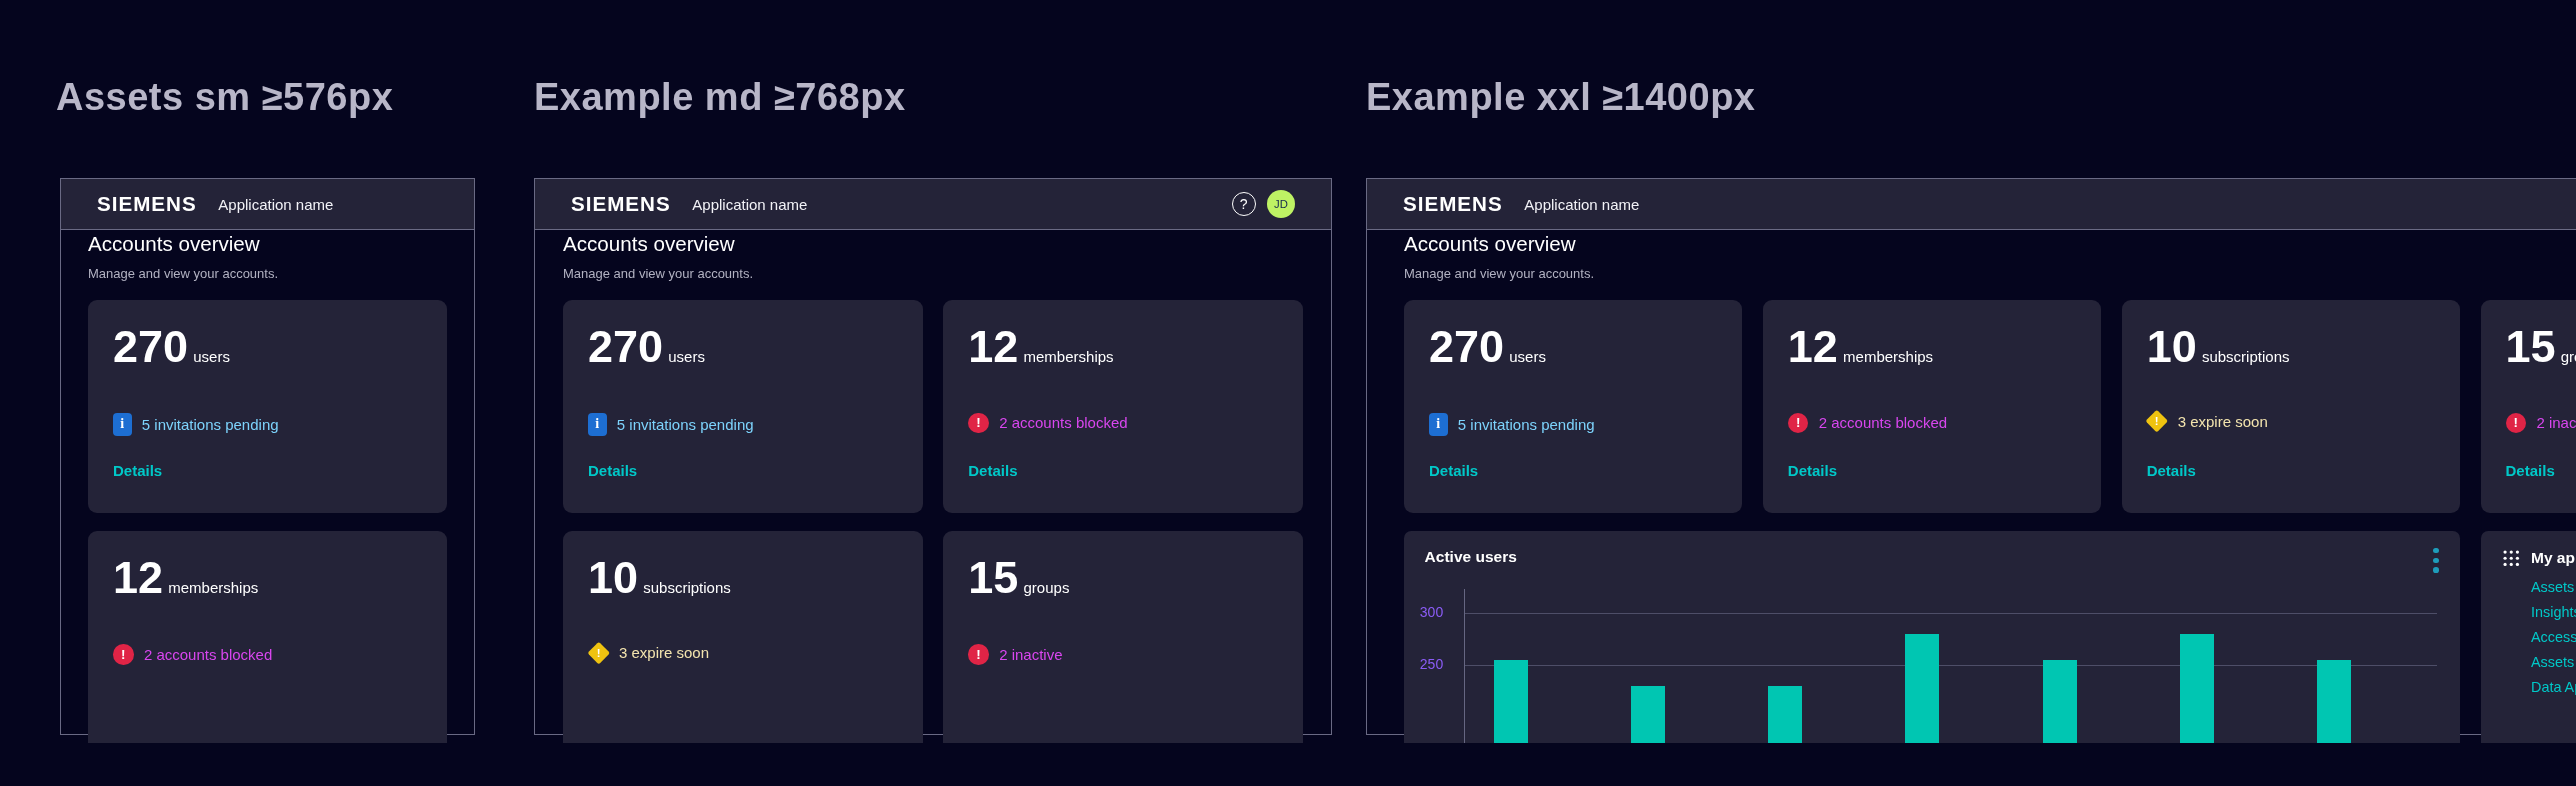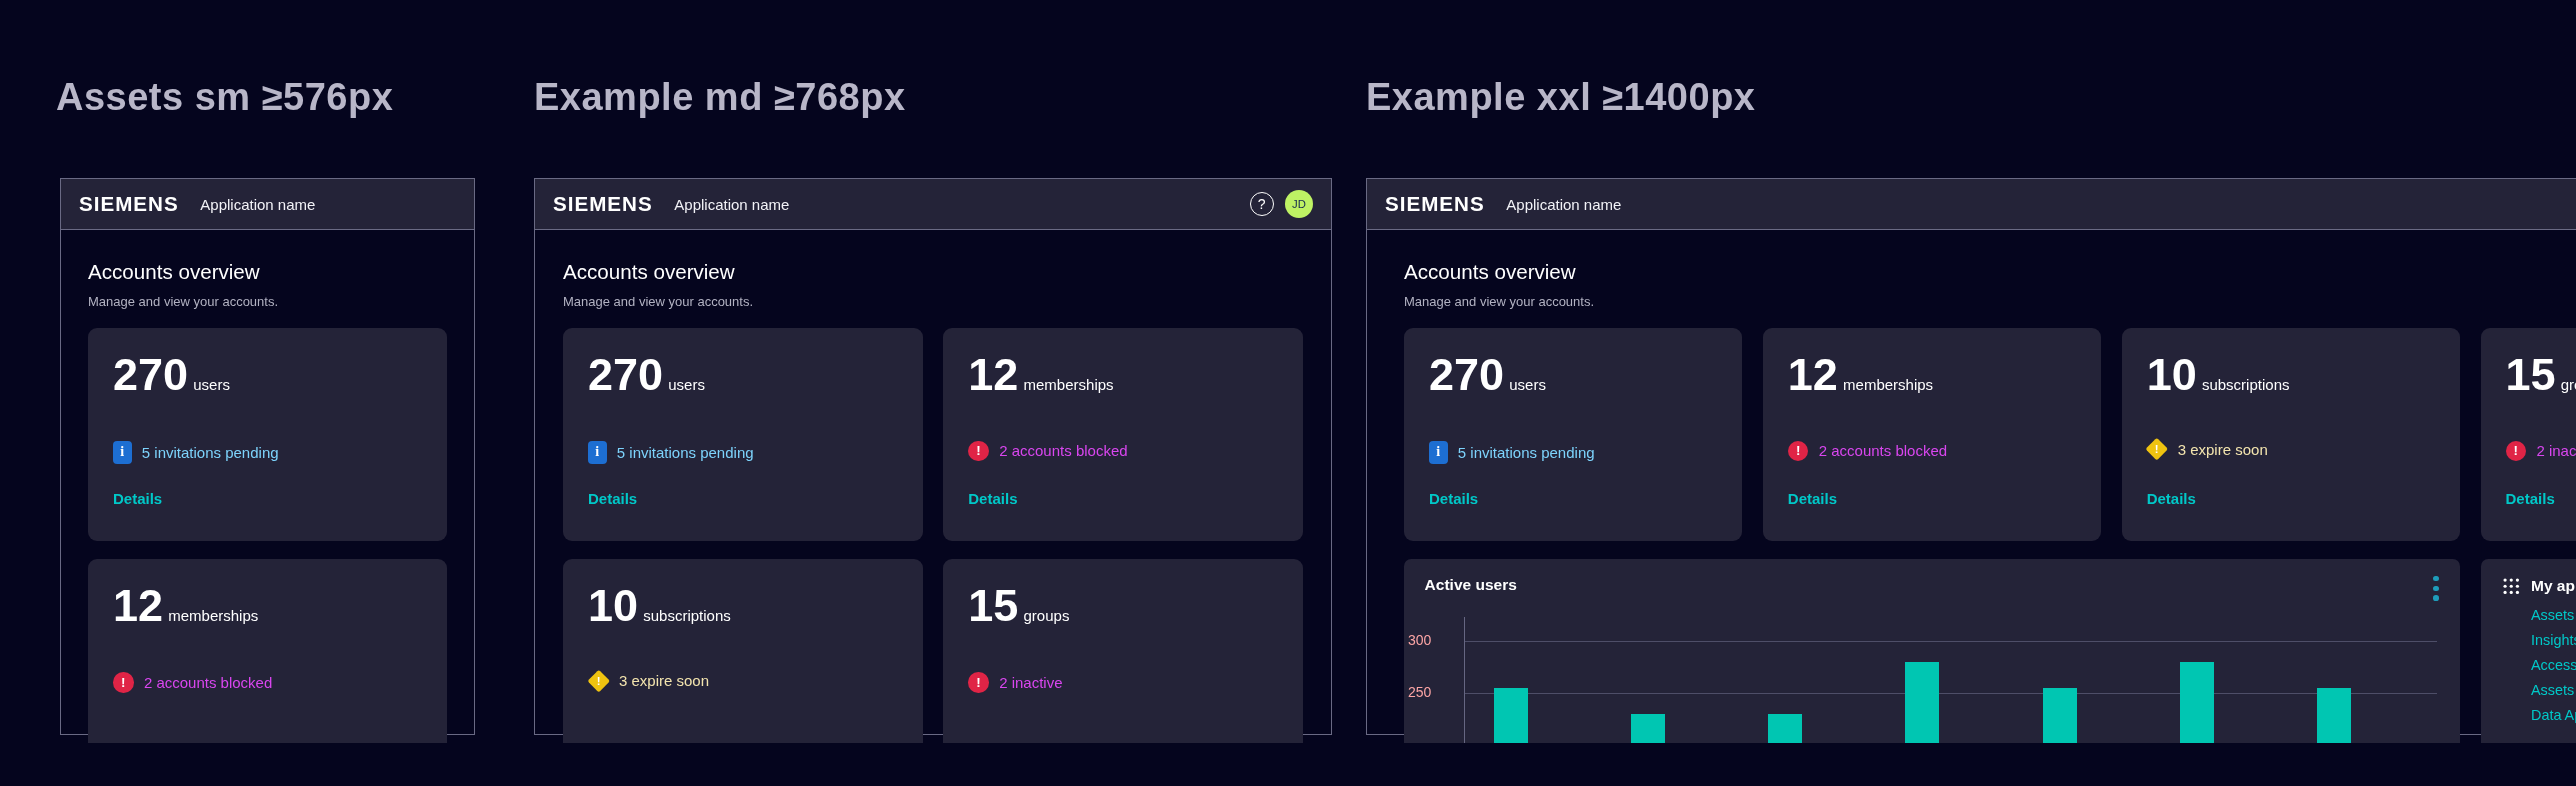--- a/index.html
+++ b/index.html
@@ -13,30 +13,30 @@
   .h-md  { left:534px; }
   .h-xxl { left:1366px; }
 
   
   .panel { position:absolute; top:178px; height:557px; border:1.5px solid #6A6A84; background:#05051E; }
   .p-sm  { left:60px;  width:415px;  }
   .p-md  { left:534px; width:798px; }
   .p-xxl { left:1366px; width:1491px; }
 
   .panel-header { height:51px; background:#242338; border-bottom:1.5px solid #6A6A84;
-                  display:flex; align-items:center; padding:0 18px; }
+                  display:flex; align-items:center; padding:0 36px; }
   .logo { color:#FFFFFF; font-weight:800; font-size:20.6px; letter-spacing:1px; }
   .app-name { color:#F2F2F7; font-size:15px; margin-left:21.6px; }
   .header-right { margin-left:auto; display:flex; align-items:center; gap:11.3px; }
   .help-icon { width:24px; height:24px; border:1.5px solid #FFFFFF; border-radius:50%;
                color:#FFFFFF; font-size:14px; display:flex; align-items:center; justify-content:center; cursor:pointer; }
   .avatar { width:28px; height:28px; border-radius:50%; background:#bef264; color:#14294E;
             font-size:11.3px; font-weight:400; display:flex; align-items:center; justify-content:center; cursor:pointer; }
 
-  .panel-content { position:relative; height:513px; overflow:hidden; padding-top:30px; }
+  .panel-content { position:relative; height:513px; overflow:hidden; padding-top:2px; }
   .p-sm  .panel-content { padding-left:27px; padding-right:27px; }
   .p-md  .panel-content { padding-left:28px; padding-right:28px; }
   .p-xxl .panel-content { padding-left:37px; padding-right:37px; }
 
   .page-title { color:#FFFFFF; font-size:20.6px; font-weight:400; }
   .page-subtitle { color:#B2B2C2; font-size:13px; margin-top:10.3px; }
 
   .cards { margin-top:18.5px; display:flex; flex-wrap:wrap; column-gap:20.6px; row-gap:18.5px; }
   .stat-card { position:relative; background:#242338; border-radius:9px; height:213px; padding:26px 25px 0 25px; }
   .stat-card.clipped { height:258px; }
@@ -72,21 +72,21 @@
 
   .card-title { position:absolute; left:20.6px; top:16.5px; color:#FFFFFF; font-size:15.5px; font-weight:700; }
   .kebab { position:absolute; right:19.6px; top:14.4px; display:flex; flex-direction:column; gap:4.1px; cursor:pointer; padding:2.1px; }
   .kebab i { width:5.7px; height:5.7px; border-radius:50%; display:block; }
   .kebab-chart i { background:#1E9CBA; }
 
   .plot { position:absolute; left:60px; right:23px; top:58px; bottom:0; border-left:1px solid #666682; }
   .gridline { position:absolute; left:0; right:0; height:1px; background:#4E4E68; }
   .gl-300 { top:24px; }
   .gl-250 { top:76px; }
-  .tick { position:absolute; left:-57px; width:47px; text-align:left; color:#fca5a5; font-size:14px; }
+  .tick { position:absolute; left:-57px; width:47px; text-align:center; color:#8b5cf6; font-size:14px; }
   .tk-300 { top:14.4px; }
   .tk-250 { top:67px; }
   .bar { position:absolute; bottom:0; width:34px; }
 
   .myapps-header-title { position:absolute; left:50px; top:17.5px; color:#FFFFFF; font-size:15.5px; font-weight:600; }
   .grid-icon { position:absolute; left:20.6px; top:17.5px; }
   .apps-list { position:absolute; left:50px; top:43px; right:20.6px; display:flex; flex-direction:column; }
   .app-link { height:25px; display:flex; align-items:center; gap:8.2px; color:#00C8C8; font-size:14.4px;
               text-decoration:none; cursor:pointer; }
 </style>

